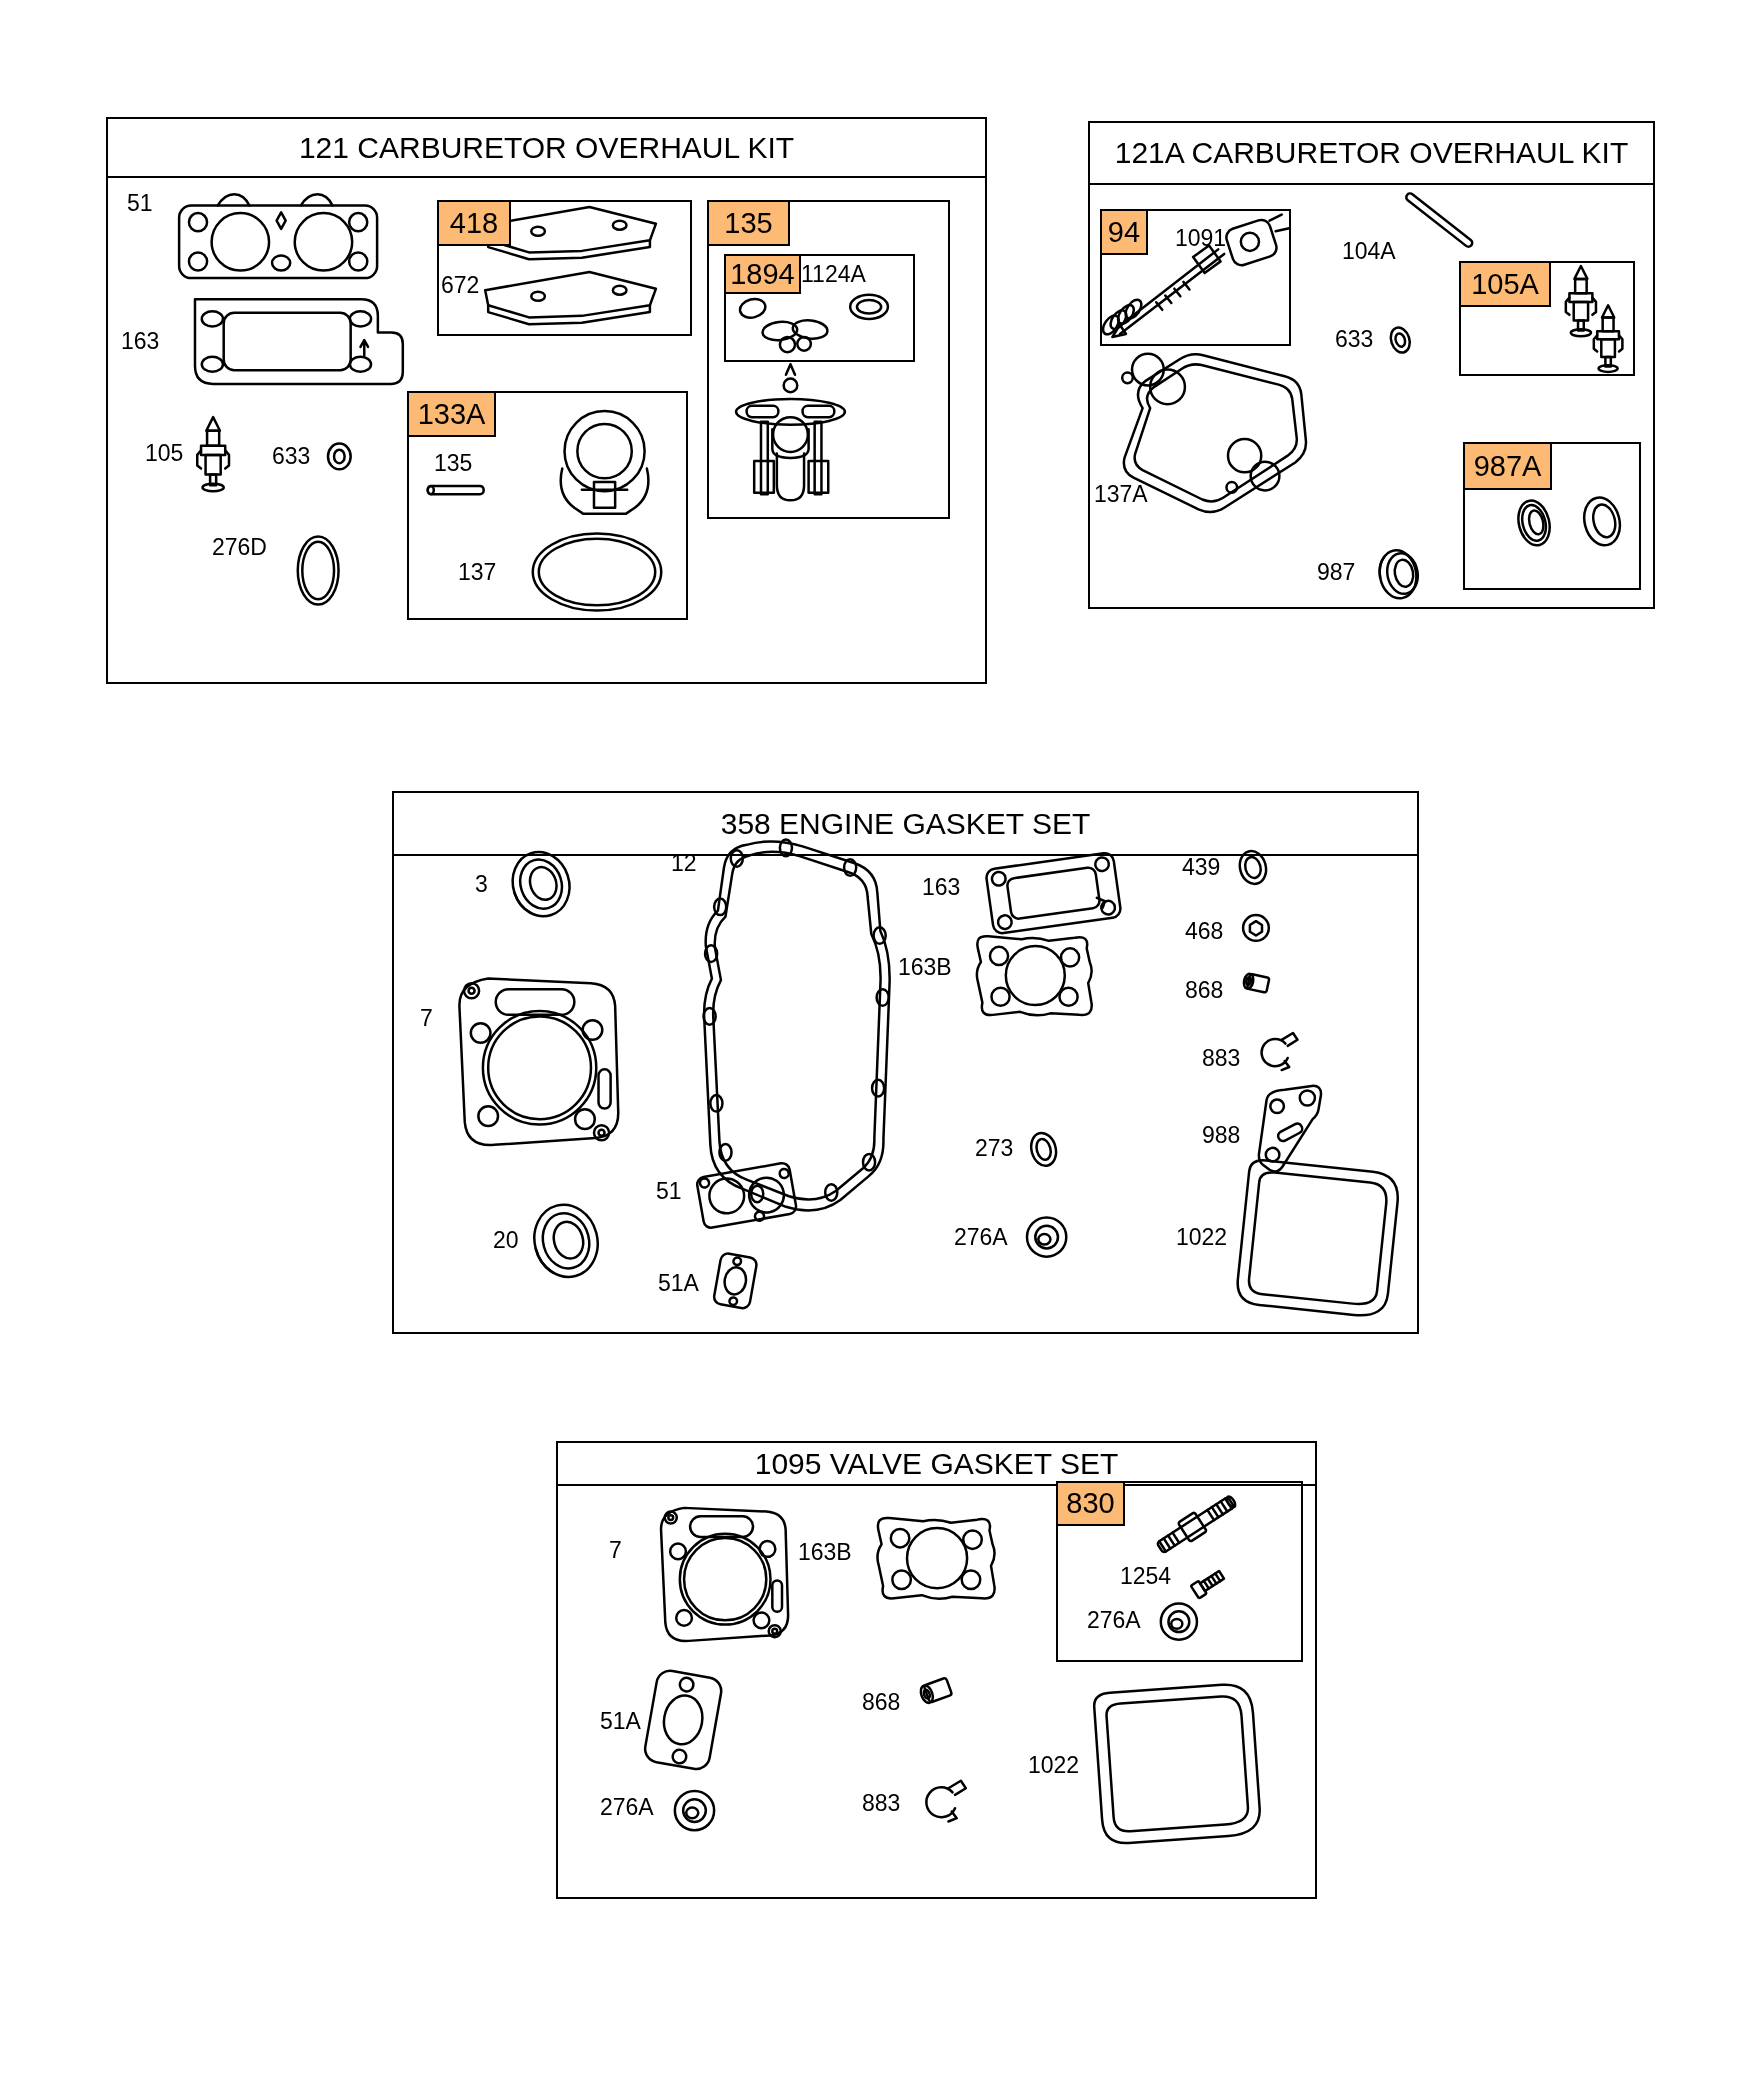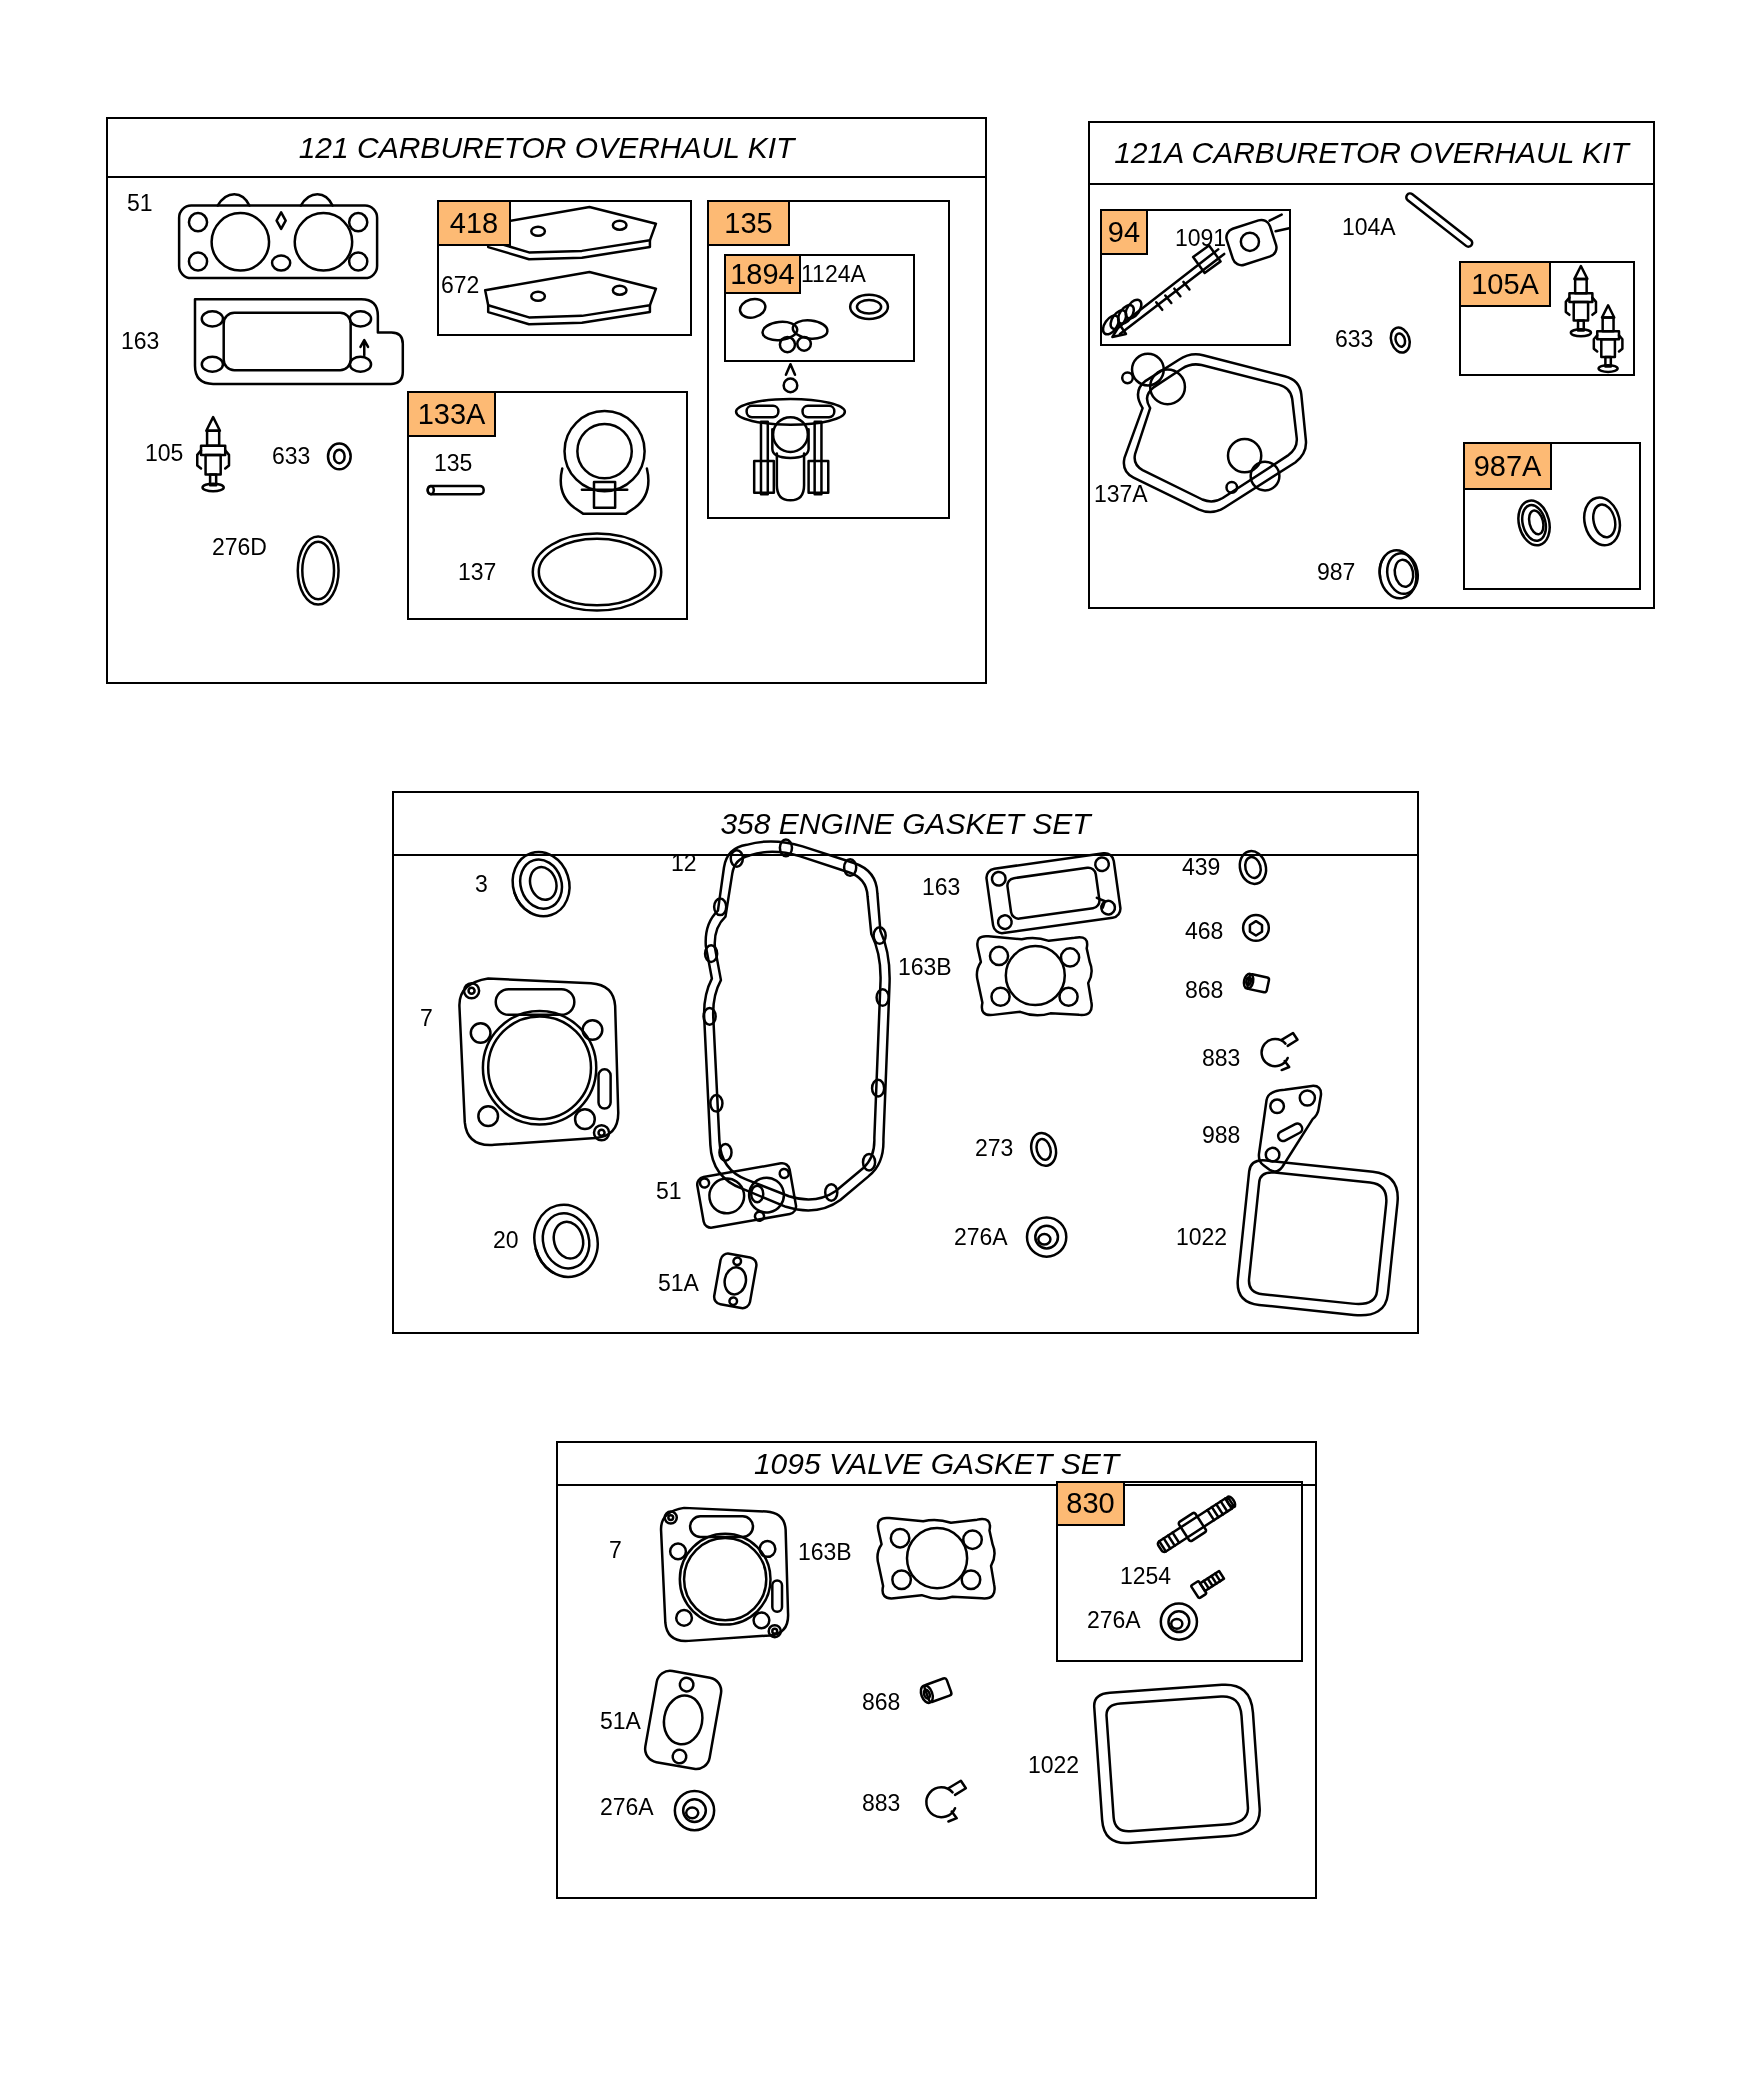--- a/index.html
+++ b/index.html
@@ -2,21 +2,21 @@
 <html style="font-size:12px"><head>
 <meta charset="utf-8">
 <style>
   html,body{margin:0;padding:0;background:#ffffff;}
   #canvas{position:relative;width:1757px;height:2097px;background:#ffffff;
           font-family:"Liberation Sans", sans-serif;color:#000;overflow:hidden;}
   #art{position:absolute;left:0;top:0;}
   .kit{position:absolute;border:2.3px solid #000;}
   .kit-title{position:absolute;left:0;right:0;top:0;border-bottom:2.3px solid #000;
              text-align:center;font-size:30px;white-space:nowrap;
-             display:flex;align-items:center;justify-content:center;font-style:italic;}
+             display:flex;align-items:center;justify-content:center;}
   .subbox{position:absolute;border:2.3px solid #000;}
   .chip{position:absolute;border:2.3px solid #000;background:#fdba74;text-align:center;
         font-size:29px;display:flex;align-items:center;justify-content:center;}
   .plabel{position:absolute;font-size:23px;white-space:nowrap;line-height:33px;}
   svg *{vector-effect:non-scaling-stroke;}
 </style>
 </head>
 <body>
 
 <div id="canvas">
@@ -334,21 +334,21 @@
   <div class="plabel" style="left:121px;top:325px">163</div>
   <div class="plabel" style="left:145px;top:437px">105</div>
   <div class="plabel" style="left:272px;top:440px">633</div>
   <div class="plabel" style="left:212px;top:531px">276D</div>
   <div class="plabel" style="left:441px;top:269px">672</div>
   <div class="plabel" style="left:434px;top:447px">135</div>
   <div class="plabel" style="left:458px;top:556px">137</div>
   <div class="plabel" style="left:801px;top:258px">1124A</div>
 
   <div class="plabel" style="left:1175px;top:222px">1091</div>
-  <div class="plabel" style="left:1342px;top:211px">104A</div>
+  <div class="plabel" style="left:1342px;top:235px">104A</div>
   <div class="plabel" style="left:1335px;top:323px">633</div>
   <div class="plabel" style="left:1094px;top:478px">137A</div>
   <div class="plabel" style="left:1317px;top:556px">987</div>
 
   <div class="plabel" style="left:475px;top:868px">3</div>
   <div class="plabel" style="left:671px;top:847px">12</div>
   <div class="plabel" style="left:420px;top:1002px">7</div>
   <div class="plabel" style="left:493px;top:1224px">20</div>
   <div class="plabel" style="left:656px;top:1175px">51</div>
   <div class="plabel" style="left:658px;top:1267px">51A</div>

